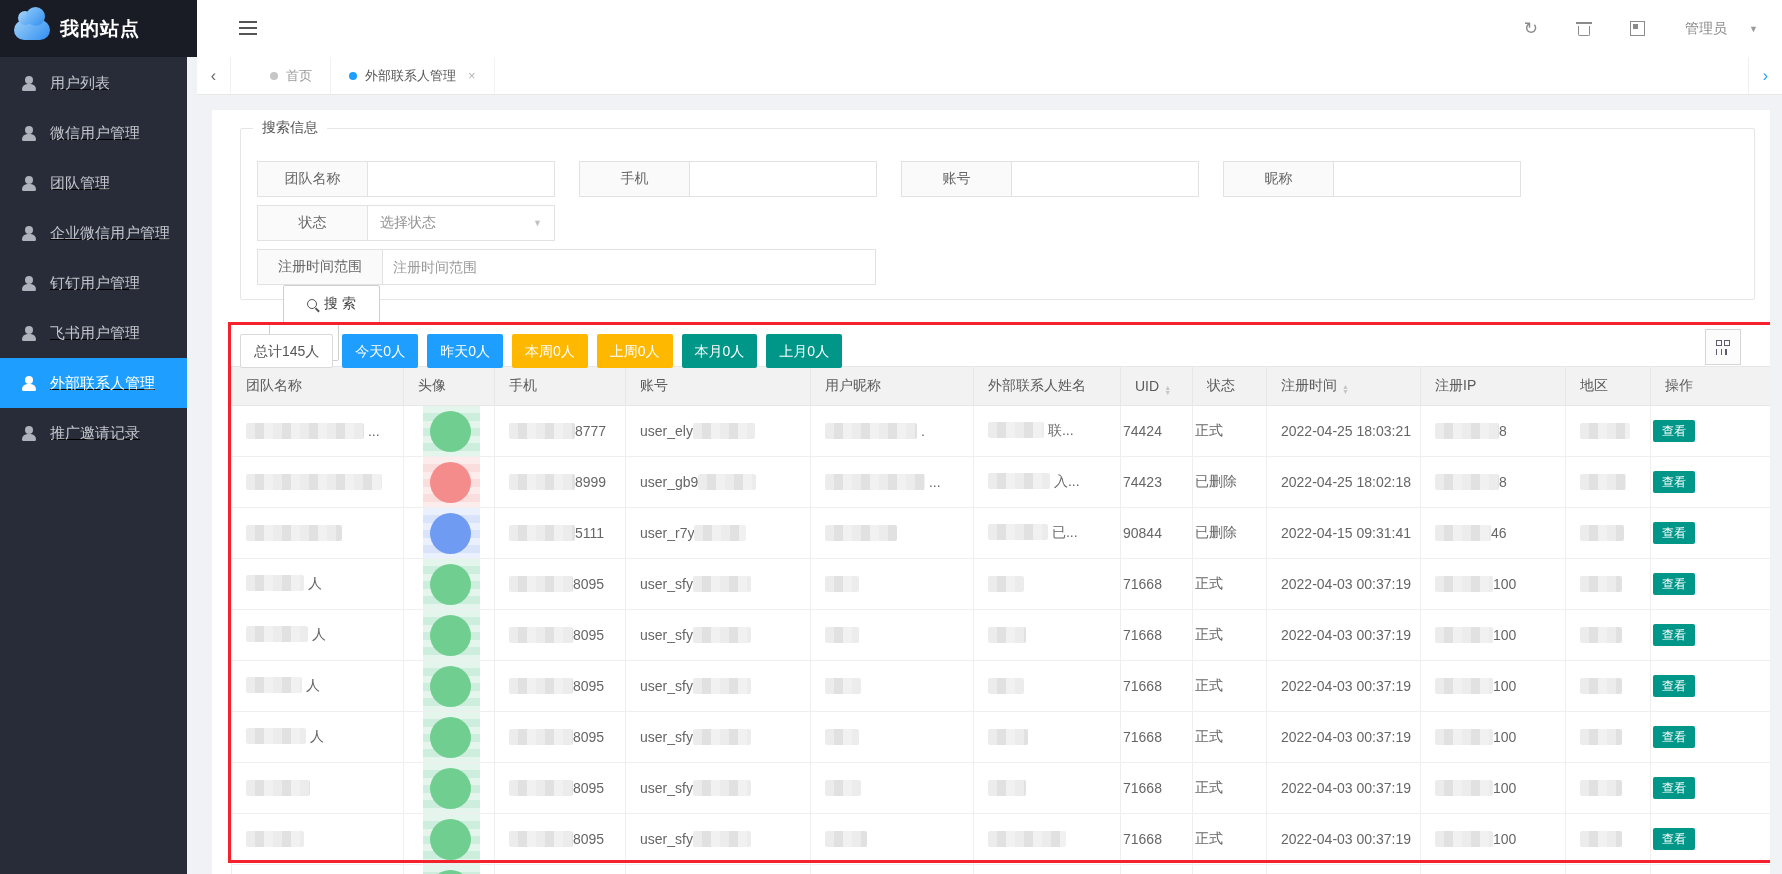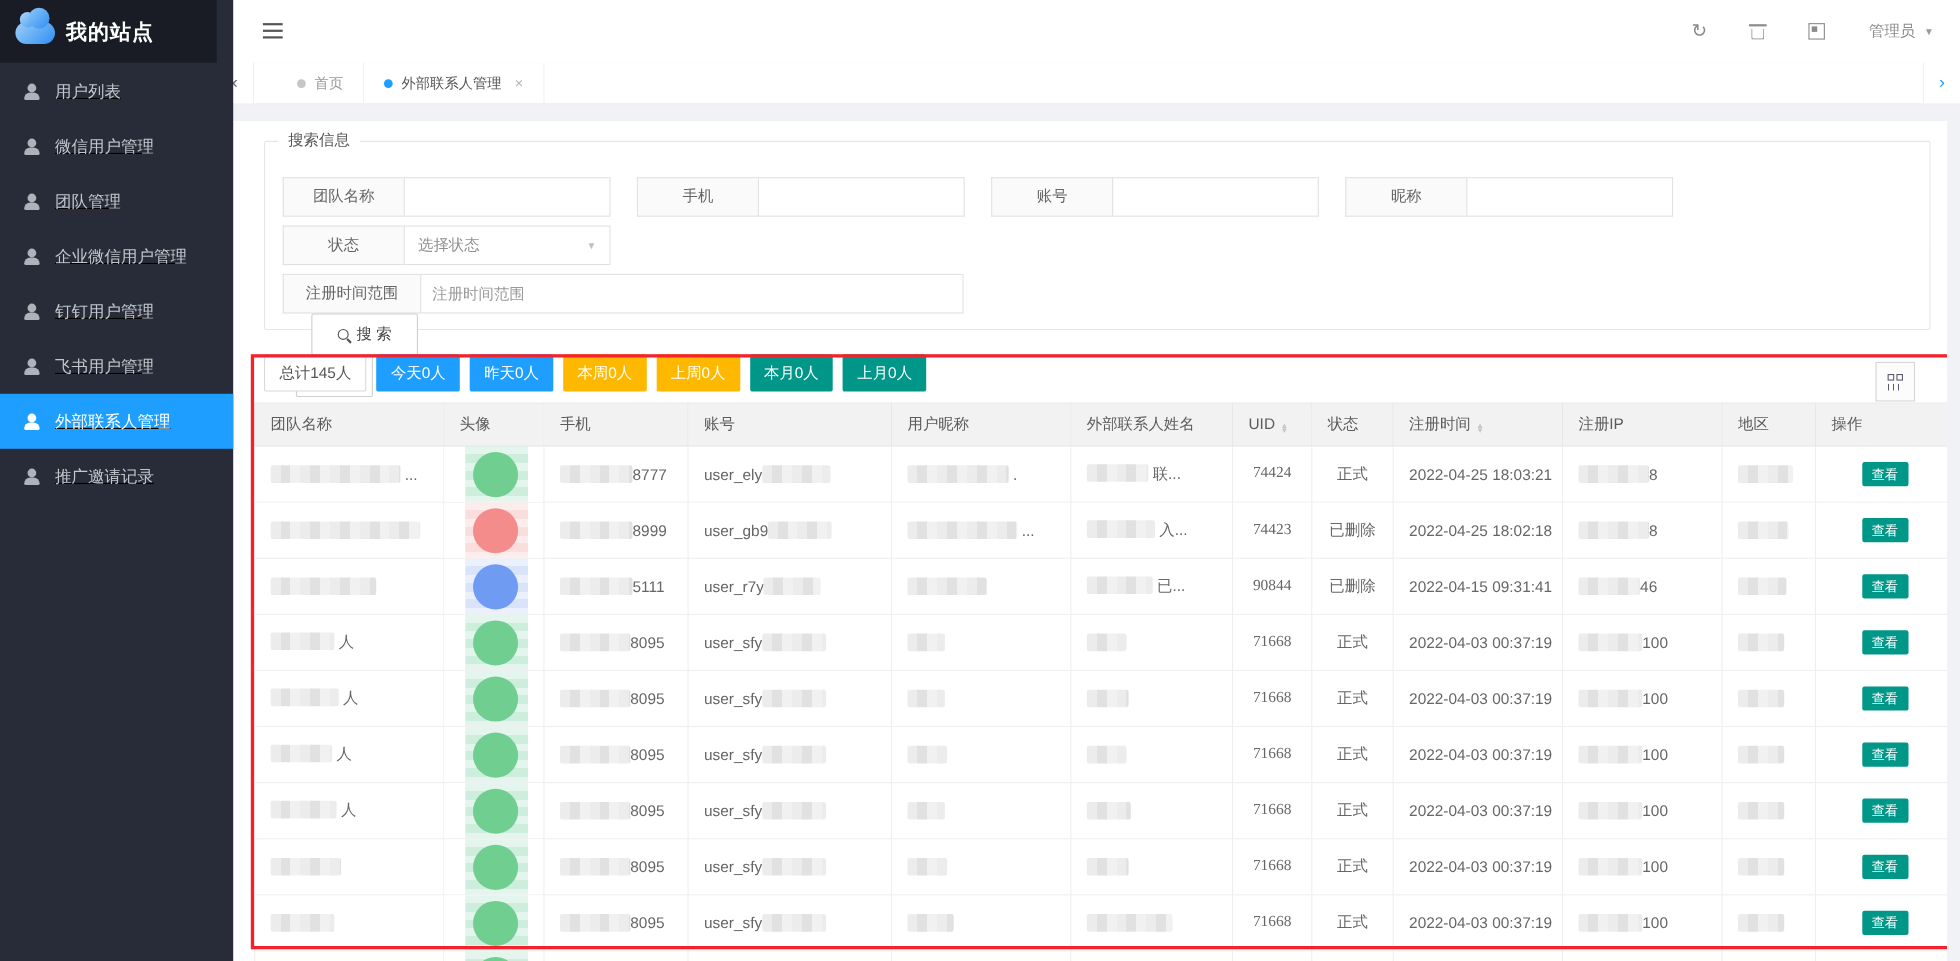--- a/index.html
+++ b/index.html
@@ -1,20 +1,20 @@
 <!DOCTYPE html>
 <html><head>
 <meta charset="utf-8">
 <style>
   html,body{margin:0;padding:0;}
   body{font-family:"Liberation Sans","DejaVu Sans",sans-serif;background:#e9ebee;}
   #app{position:relative;width:1782px;height:874px;background:#f0f2f5;overflow:hidden;}
 
   
-  .sidebar{position:absolute;left:0;top:0;bottom:0;width:212px;background:#272c38;z-index:3;text-align:right;}
+  .sidebar{position:absolute;left:0;top:0;bottom:0;width:187px;background:#272c38;z-index:3;text-align:right;}
   .logo{position:absolute;top:0;left:0;width:197px;height:57px;background:#191c25;display:flex;align-items:center;}
   .cloud{position:relative;width:36px;height:20px;margin:2px 10px 0 14px;background:linear-gradient(135deg,#9ed0f7,#2f8ef3);border-radius:10px;}
   .cloud::before{content:"";position:absolute;left:4px;top:-9px;width:14px;height:14px;border-radius:50%;background:linear-gradient(135deg,#acd8f9,#4d9ef4);}
   .cloud::after{content:"";position:absolute;right:5px;top:-13px;width:19px;height:19px;border-radius:50%;background:linear-gradient(135deg,#8ec9f6,#2f8ef3);}
   .logo-text{color:#fff;font-size:19px;font-weight:bold;letter-spacing:1px;}
   .menu{position:absolute;top:58px;left:0;right:0;text-decoration:underline;}
   .mi{height:50px;display:flex;align-items:center;padding-left:21px;gap:13px;color:#c3c6cd;font-size:15px;cursor:pointer;}
   .mi.active{background:#1e9fff;color:#fff;}
   .s-icon{position:relative;width:16px;height:15px;flex:0 0 16px;}
   .s-icon::before{content:"";position:absolute;top:0;left:4px;width:8px;height:8px;border-radius:50%;background:#aeb2bb;}
@@ -28,21 +28,21 @@
   .ntabs{position:absolute;left:96px;top:0;height:57px;display:flex;}
   .ntab{padding:0 27px;line-height:57px;font-size:15px;color:#333;cursor:pointer;white-space:nowrap;}
   .ntab.active{background:#ececec;}
   .top-icons{position:absolute;right:24px;top:0;height:57px;display:flex;align-items:center;gap:40px;}
   .ticon{color:#8b8b8b;font-size:17px;cursor:pointer;line-height:1;}
   .i-trash{position:relative;width:12px;height:14px;}
   .i-trash::before{content:"";position:absolute;top:0;left:-2px;width:16px;height:2px;background:#8b8b8b;}
   .i-trash::after{content:"";position:absolute;top:4px;left:0;width:10px;height:9px;border:1.5px solid #8b8b8b;border-top:none;border-radius:0 0 2px 2px;}
   .i-full{position:relative;width:13px;height:13px;border:1.5px solid #8b8b8b;}
   .i-full::before{content:"";position:absolute;left:2px;top:2px;width:5px;height:5px;background:#8b8b8b;}
-  .admin{display:flex;align-items:center;gap:8px;color:#8b8b8b;font-size:14px;cursor:pointer;}
+  .admin{display:flex;align-items:center;gap:22px;color:#8b8b8b;font-size:14px;cursor:pointer;}
   .admin .caret{font-size:9px;color:#9a9a9a;}
 
   
   .tabstrip{position:absolute;left:197px;top:57px;width:1585px;height:38px;background:#fff;border-bottom:1px solid #e8e8e8;box-sizing:border-box;z-index:2;}
   .chev{position:absolute;top:0;width:33px;height:37px;display:flex;align-items:center;justify-content:center;font-size:16px;color:#666;cursor:pointer;background:#fff;}
   .chev-l{left:0;border-right:1px solid #f0f0f0;}
   .chev-r{right:0;border-left:1px solid #f0f0f0;color:#1e9fff;}
   .bc-tabs{position:absolute;left:55px;top:0;height:37px;display:flex;}
   .bc-tab{display:flex;align-items:center;gap:8px;padding:0 18px;font-size:13px;color:#9b9b9b;border-right:1px solid #f2f2f2;cursor:pointer;white-space:nowrap;}
   .bc-tab .dot{width:8px;height:8px;border-radius:50%;background:#c6c6c6;}
@@ -66,40 +66,40 @@
   .wlabel{width:125px;}
   .winput{width:494px;flex:none;}
   .winput::placeholder{color:#9a9a9a;}
   .btn{height:38px;border:1px solid #cfcfcf;background:#fff;display:flex;align-items:center;justify-content:center;gap:7px;font-size:14px;color:#444;cursor:pointer;box-sizing:border-box;border-radius:2px;}
   .btn-search{width:97px;margin-left:26px;}
   .btn-reset{width:70px;margin-left:12px;}
   .mag{width:8px;height:8px;border:1.5px solid #555;border-radius:50%;position:relative;flex:0 0 8px;}
   .mag::after{content:"";position:absolute;width:5px;height:1.5px;background:#555;bottom:-2px;right:-4px;transform:rotate(45deg);}
 
   
-  .stats{position:absolute;left:28px;top:212px;display:flex;gap:9px;z-index:6;}
+  .stats{position:absolute;left:28px;top:224px;display:flex;gap:9px;z-index:6;}
   .badge{height:34px;line-height:34px;padding:0 13px;font-size:14px;border-radius:2px;color:#fff;white-space:nowrap;cursor:pointer;}
   .badge.plain{background:#fff;border:1px solid #d9d9d9;color:#555;line-height:32px;box-sizing:border-box;cursor:default;}
   .badge.blue{background:#1e9fff;} .badge.orange{background:#ffb800;} .badge.teal{background:#009688;}
   .colbtn{position:absolute;right:29px;top:219px;width:36px;height:36px;border:1px solid #d6d6d6;background:#fcfcfc;display:flex;align-items:center;justify-content:center;cursor:pointer;z-index:6;box-sizing:border-box;}
   .i-cols{position:relative;width:16px;height:15px;}
   .i-cols::before{content:"";position:absolute;top:0;left:1px;width:4px;height:4px;border:1.5px solid #5c5c6e;}
   .i-cols::after{content:"";position:absolute;top:0;right:1px;width:4px;height:4px;border:1.5px solid #5c5c6e;}
   .i-cols b{position:absolute;bottom:0;left:1px;width:14px;height:6px;background:repeating-linear-gradient(90deg,#5c5c6e 0 1.5px,transparent 1.5px 4.6px);}
 
   
   .red-rect{position:absolute;left:16px;top:212px;width:1549px;height:541px;border:3px solid #f5222d;box-sizing:border-box;pointer-events:none;z-index:9;}
 
   
   .table-wrap{position:absolute;left:19px;top:256px;width:1545px;}
   table{border-collapse:collapse;table-layout:fixed;width:1545px;font-size:14px;color:#666;}
   .c1{width:172px}.c2{width:91px}.c3{width:131px}.c4{width:185px}.c5{width:163px}.c6{width:147px}.c7{width:72px}.c8{width:74px}.c9{width:154px}.c10{width:145px}.c11{width:85px}.c12{width:126px}
   thead th{height:38px;background:#f2f2f2;font-weight:normal;color:#5b5b5b;text-align:left;padding:0 4px 0 14px;border:1px solid #e7e7e7;font-size:14px;white-space:nowrap;overflow:hidden;}
   tbody td{height:50px;border:1px solid #efefef;padding:0 4px 0 14px;white-space:nowrap;overflow:hidden;background:#fff;}
-  th.center,td.center{text-align:center;padding:0 2px;font-family:Liberation Serif, serif;}
+  th.center,td.center{padding:0 2px;}
   .sort{display:inline-flex;flex-direction:column;margin-left:5px;vertical-align:1px;cursor:pointer;}
   .sort i{font-style:normal;font-size:7px;line-height:5px;color:#c6c6c6;}
   .blur{display:inline-block;height:16px;border-radius:2px;vertical-align:-3px;background:repeating-linear-gradient(90deg,#ececec 0 9px,#e1e1e1 9px 18px,#f1f1f1 18px 27px);}
   .suffix{color:#666;}
   td.avcell{padding:0;position:relative;overflow:visible;}
   .av-wrap{position:absolute;inset:0;}
   .av-wrap .st{position:absolute;left:19px;top:0;bottom:0;width:57px;background-image:repeating-linear-gradient(180deg,rgba(255,255,255,.45) 0 7px,rgba(255,255,255,0) 7px 15px);}
   .av-wrap .ci{position:absolute;left:26px;top:5px;width:41px;height:41px;border-radius:50%;}
   .av-green .st{background-color:#cdeedd;} .av-green .ci{background:#70cf90;}
   .av-red .st{background-color:#fadddd;} .av-red .ci{background:#f48c8c;}

